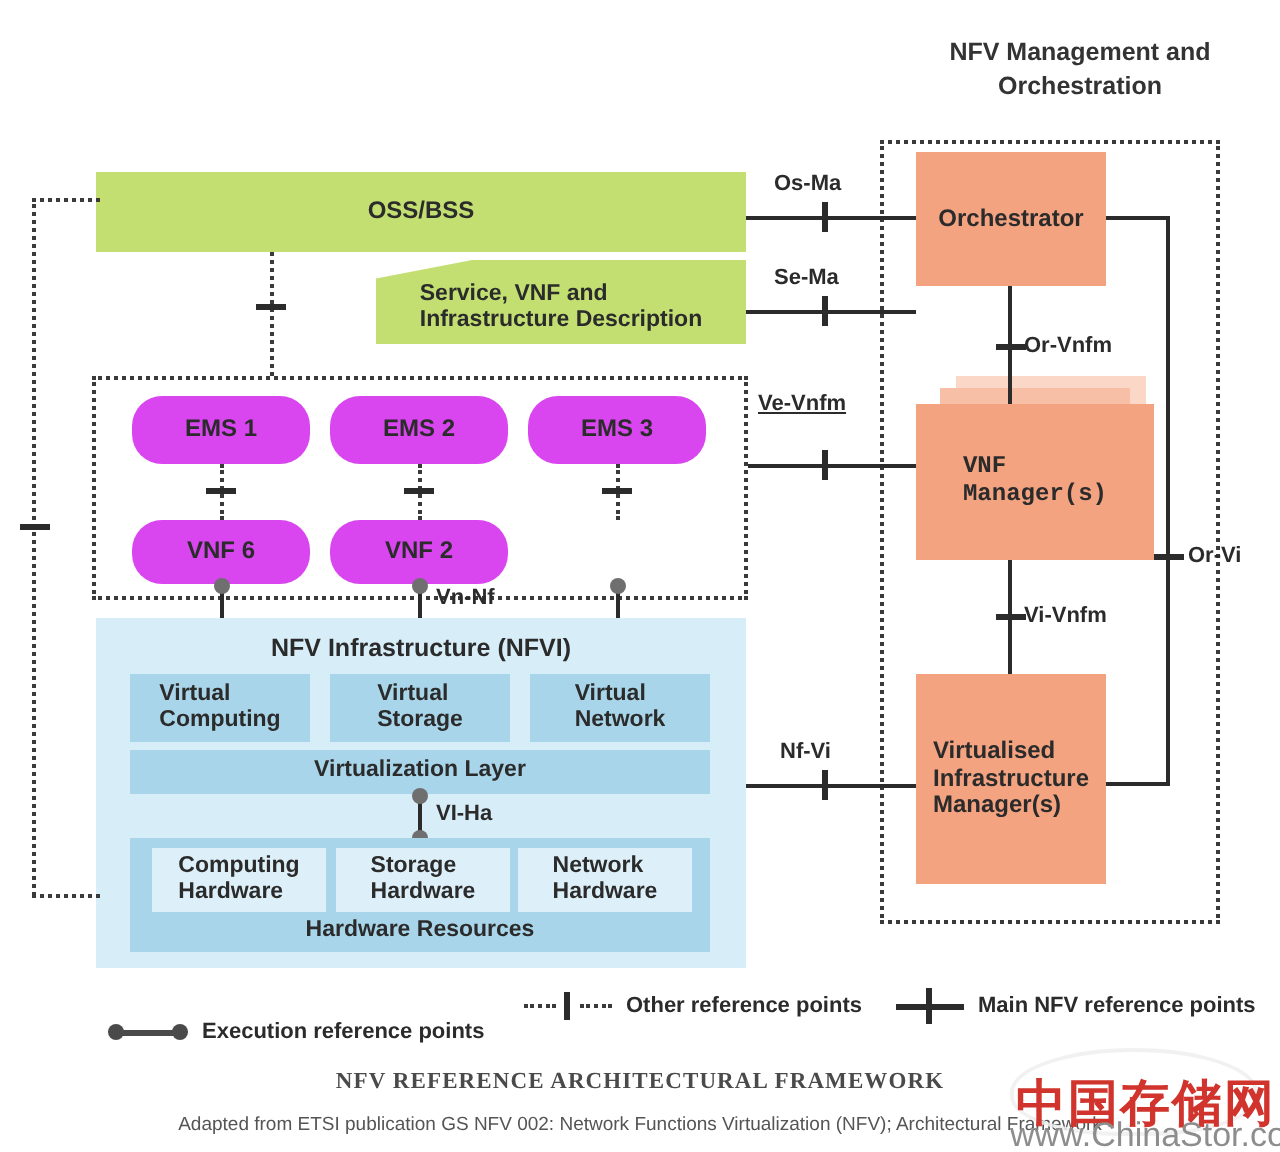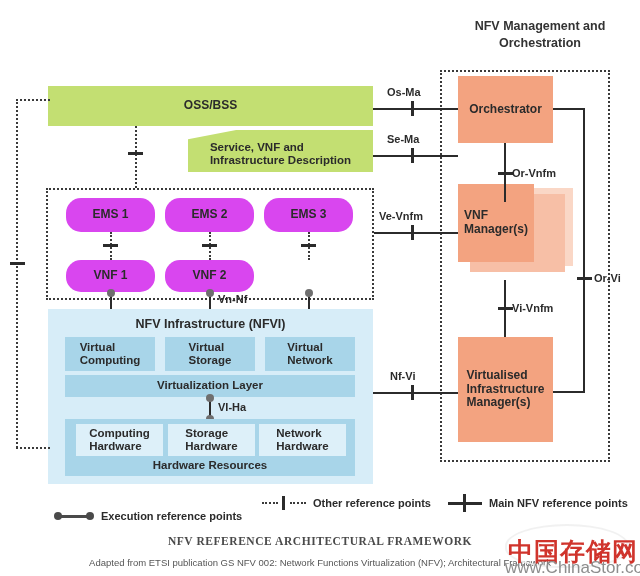--- a/index.html
+++ b/index.html
@@ -139,21 +139,21 @@
   </div>
 
   <div class="abs dot-v" style="left:110px;top:232px;height:28px;"></div>
   <div class="abs tick-h" style="left:103px;top:244px;"></div>
   <div class="abs dot-v" style="left:209px;top:232px;height:28px;"></div>
   <div class="abs tick-h" style="left:202px;top:244px;"></div>
   <div class="abs dot-v" style="left:308px;top:232px;height:28px;"></div>
   <div class="abs tick-h" style="left:301px;top:244px;"></div>
 
   <div class="abs yellow ctr boxtext" style="left:66px;top:260px;width:89px;height:32px;">
-    <span>VNF 1</span>
+    <span>VNF 6</span>
   </div>
   <div class="abs yellow ctr boxtext" style="left:165px;top:260px;width:89px;height:32px;">
     <span>VNF 2</span>
   </div>
 
   <div class="abs vline" style="left:110px;top:292px;height:28px;"></div>
   <div class="abs xdot" style="left:106.5px;top:289px;"></div>
   <div class="abs xdot" style="left:106.5px;top:316px;"></div>
 
   <div class="abs vline" style="left:209px;top:292px;height:28px;"></div>
@@ -224,21 +224,21 @@
   <div class="abs ctr boxtext-sm" style="left:65px;top:458px;width:290px;height:16px;">
     <span>Hardware Resources</span>
   </div>
 
   <div class="abs orange ctr boxtext" style="left:458px;top:76px;width:95px;height:67px;">
     <span>Orchestrator</span>
   </div>
 
   <div class="abs orange-g2" style="left:478px;top:188px;width:95px;height:78px;"></div>
   <div class="abs orange-g1" style="left:470px;top:194px;width:95px;height:78px;"></div>
-  <div class="abs orange ctr boxtext" style="left:458px;top:184px;width:76px;height:78px;">
+  <div class="abs orange ctr boxtext" style="left:458px;top:202px;width:119px;height:78px;font-family:Liberation Mono, monospace;">
     <div>
       <div>VNF</div>
       <div>Manager(s)</div>
     </div>
   </div>
 
   <div class="abs orange ctr boxtext" style="left:458px;top:337px;width:95px;height:105px;">
     <div>
       <div>Virtualised</div>
       <div>Infrastructure</div>
@@ -249,21 +249,21 @@
   <div class="abs hline" style="left:373px;top:108px;width:85px;"></div>
   <div class="abs tick-v" style="left:411px;top:101px;"></div>
   <div class="abs reflabel" style="left:387px;top:86px;">Os-Ma</div>
 
   <div class="abs hline" style="left:373px;top:155px;width:85px;"></div>
   <div class="abs tick-v" style="left:411px;top:148px;"></div>
   <div class="abs reflabel" style="left:387px;top:133px;">Se-Ma</div>
 
   <div class="abs hline" style="left:374px;top:232px;width:84px;"></div>
   <div class="abs tick-v" style="left:411px;top:225px;"></div>
-  <div class="abs reflabel" style="left:379px;top:210px;">Ve-Vnfm</div>
+  <div class="abs reflabel" style="left:379px;top:196px;text-decoration:underline;">Ve-Vnfm</div>
 
   <div class="abs hline" style="left:373px;top:392px;width:85px;"></div>
   <div class="abs tick-v" style="left:411px;top:385px;"></div>
   <div class="abs reflabel" style="left:390px;top:370px;">Nf-Vi</div>
 
   <div class="abs vline" style="left:504px;top:143px;height:59px;"></div>
   <div class="abs tick-h" style="left:497.5px;top:172px;"></div>
   <div class="abs reflabel" style="left:512px;top:167px;">Or-Vnfm</div>
 
   <div class="abs vline" style="left:504px;top:280px;height:57px;"></div>

